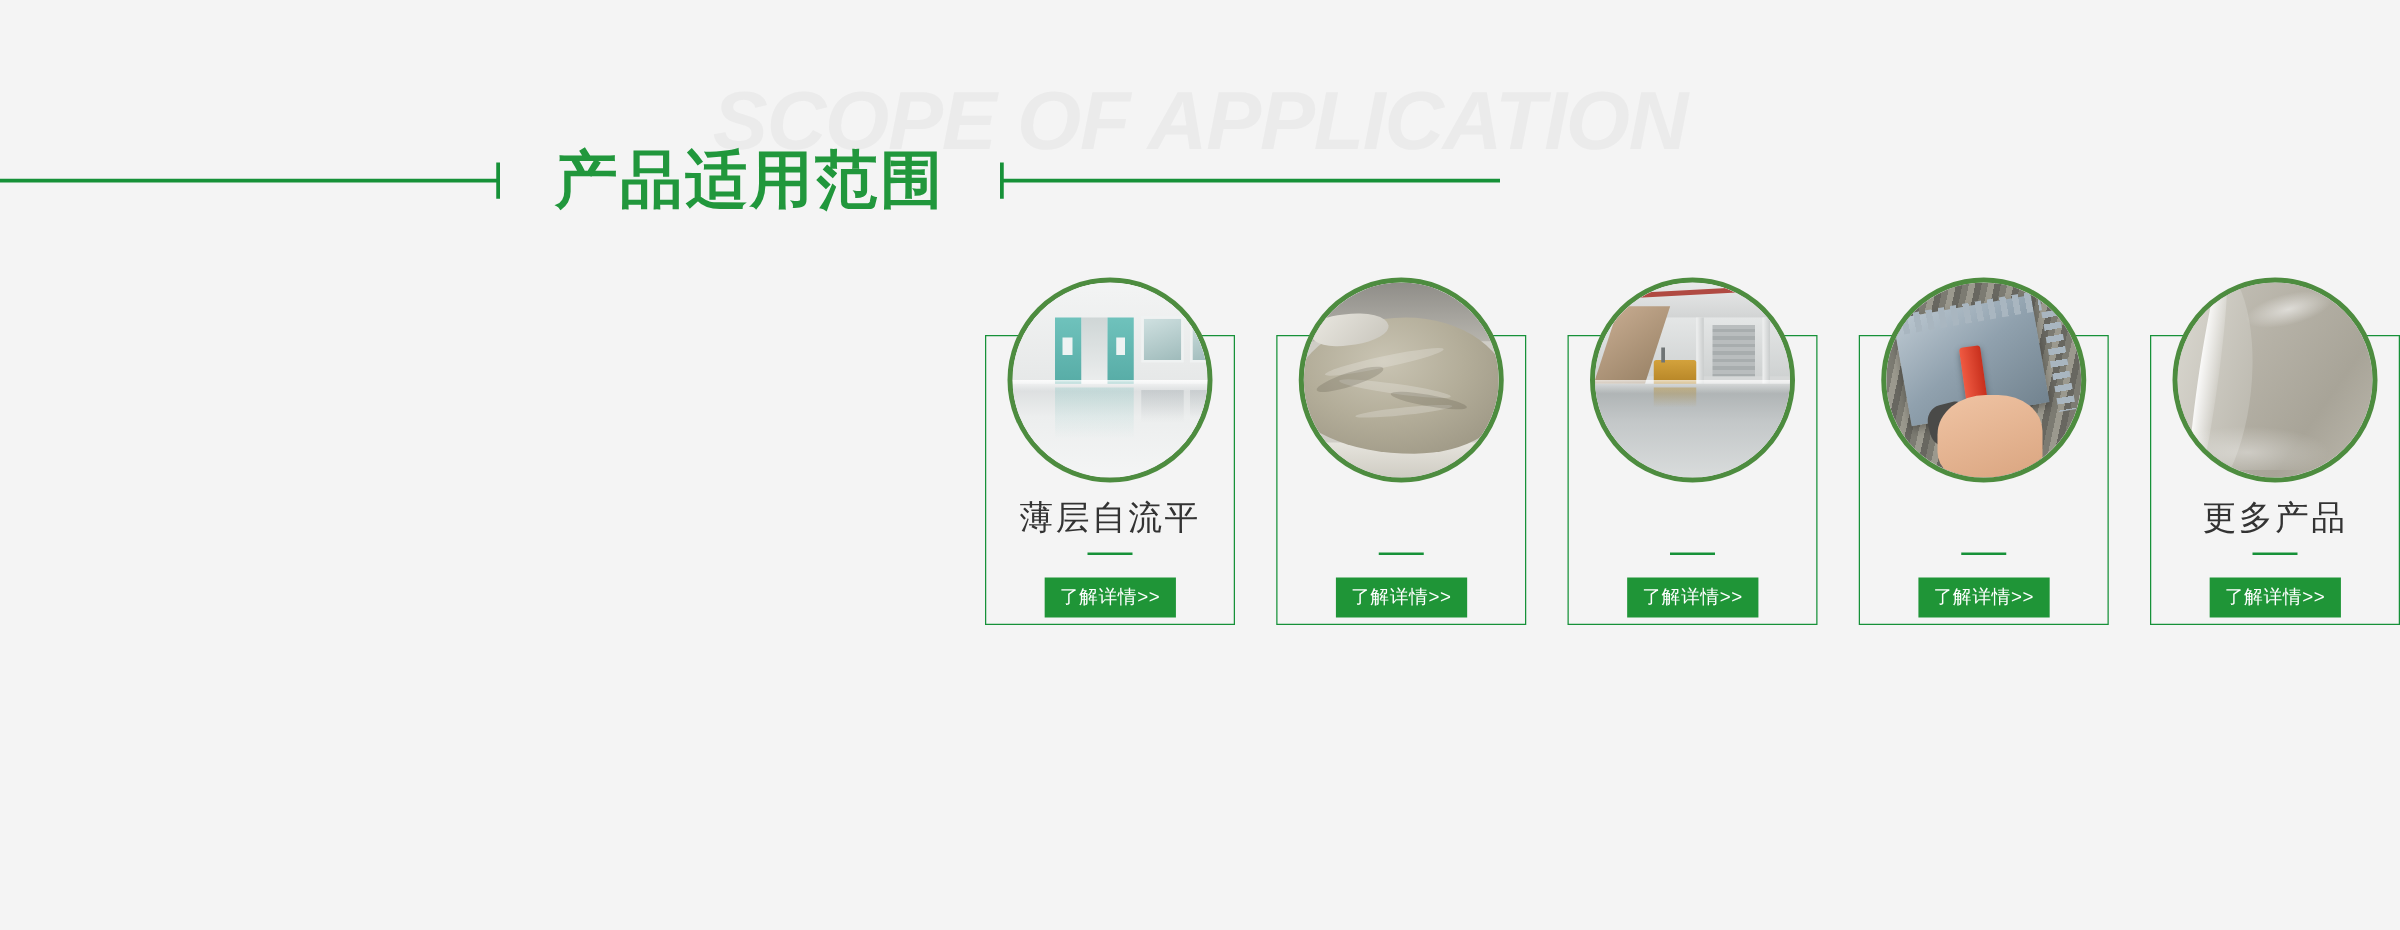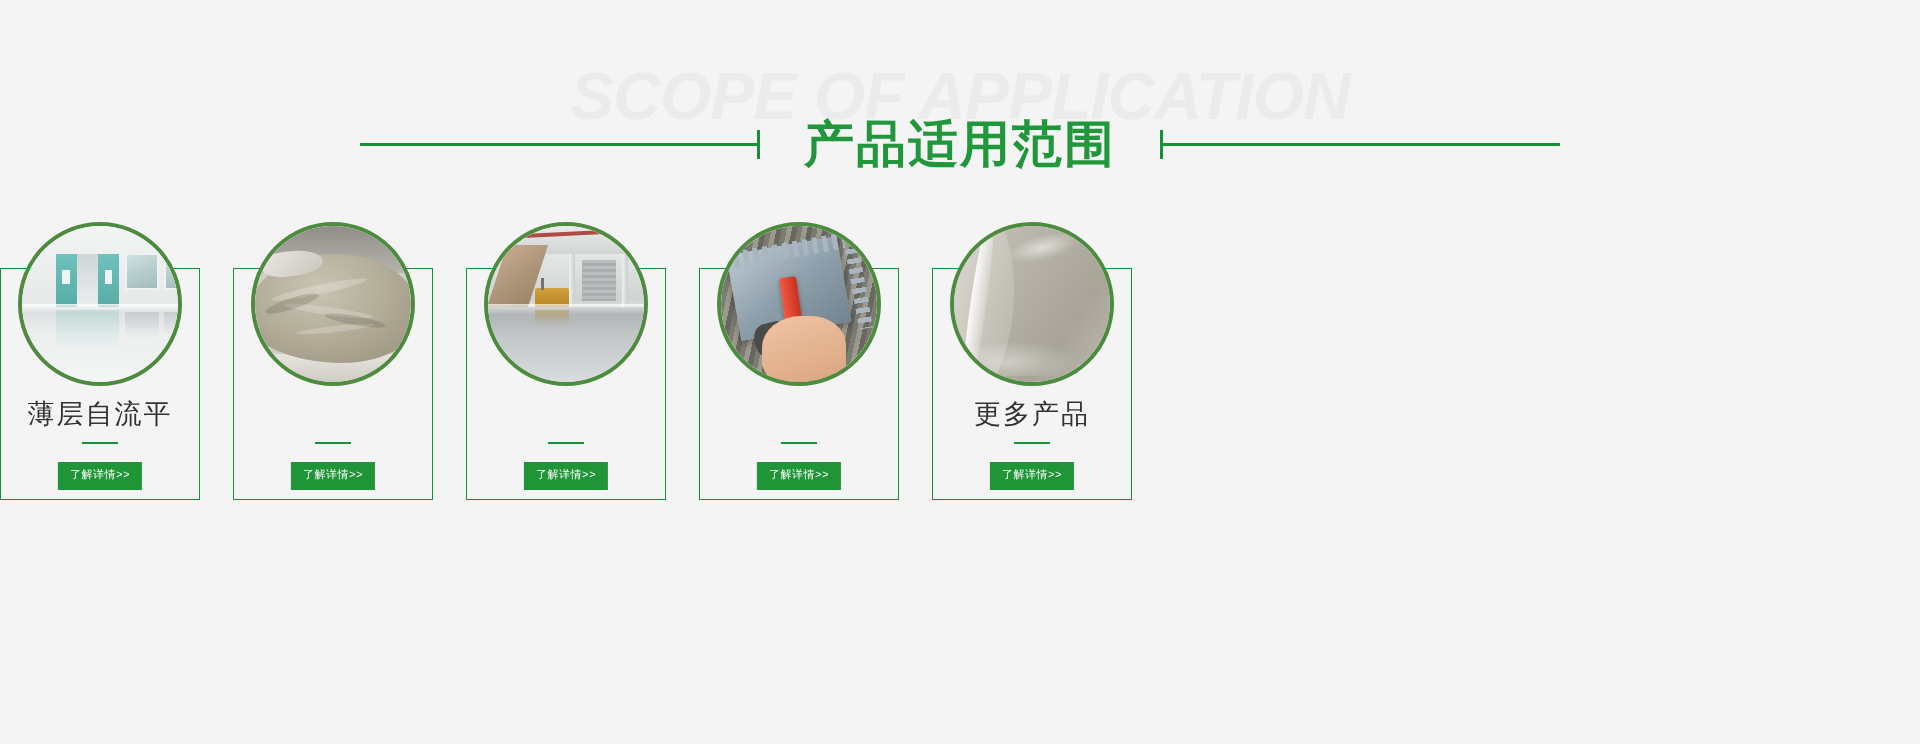--- a/index.html
+++ b/index.html
@@ -42,21 +42,20 @@
   }
 
   .title-row {
     position: absolute;
     left: 0;
     top: 104px;
     width: 1920px;
     height: 80px;
     display: flex;
     align-items: center;
-    justify-content: center;
   }
 
   .rule {
     position: relative;
     height: 3px;
     background: #169138;
     flex: 0 0 auto;
   }
   .rule-left  { width: 400px; }
   .rule-right { width: 400px; }
@@ -82,21 +81,21 @@
   }
 
   
   .cards {
     position: absolute;
     left: 0;
     top: 200px;
     width: 1920px;
     height: 360px;
     display: flex;
-    justify-content: flex-start;
+    justify-content: flex-end;
     align-items: flex-start;
     gap: 33px;
   }
 
   .card {
     position: relative;
     width: 200px;
     height: 340px;
     flex: 0 0 auto;
   }
@@ -167,29 +166,29 @@
     z-index: 4;
   }
 
   .card-btn {
     position: absolute;
     left: 50%;
     top: 262px;
     transform: translateX(-50%);
     background: #1f9537;
     color: #ffffff;
-    font-size: 11px;
+    font-size: 15px;
     line-height: 1;
     padding: 8px 12px 9px;
     letter-spacing: 0.5px;
     white-space: nowrap;
     cursor: pointer;
     z-index: 4;
     border: none;
-    font-family: Liberation Mono, monospace;
+    font-family: Liberation Sans, sans-serif;
   }
 
   
 
   
   .art-floor1 { position:absolute; inset:0; background:#e9ebec; }
   .art-floor1 .wall {
     position:absolute; left:0; top:0; width:100%; height:52%;
     background:linear-gradient(#f3f4f4, #e6e8e8);
   }

